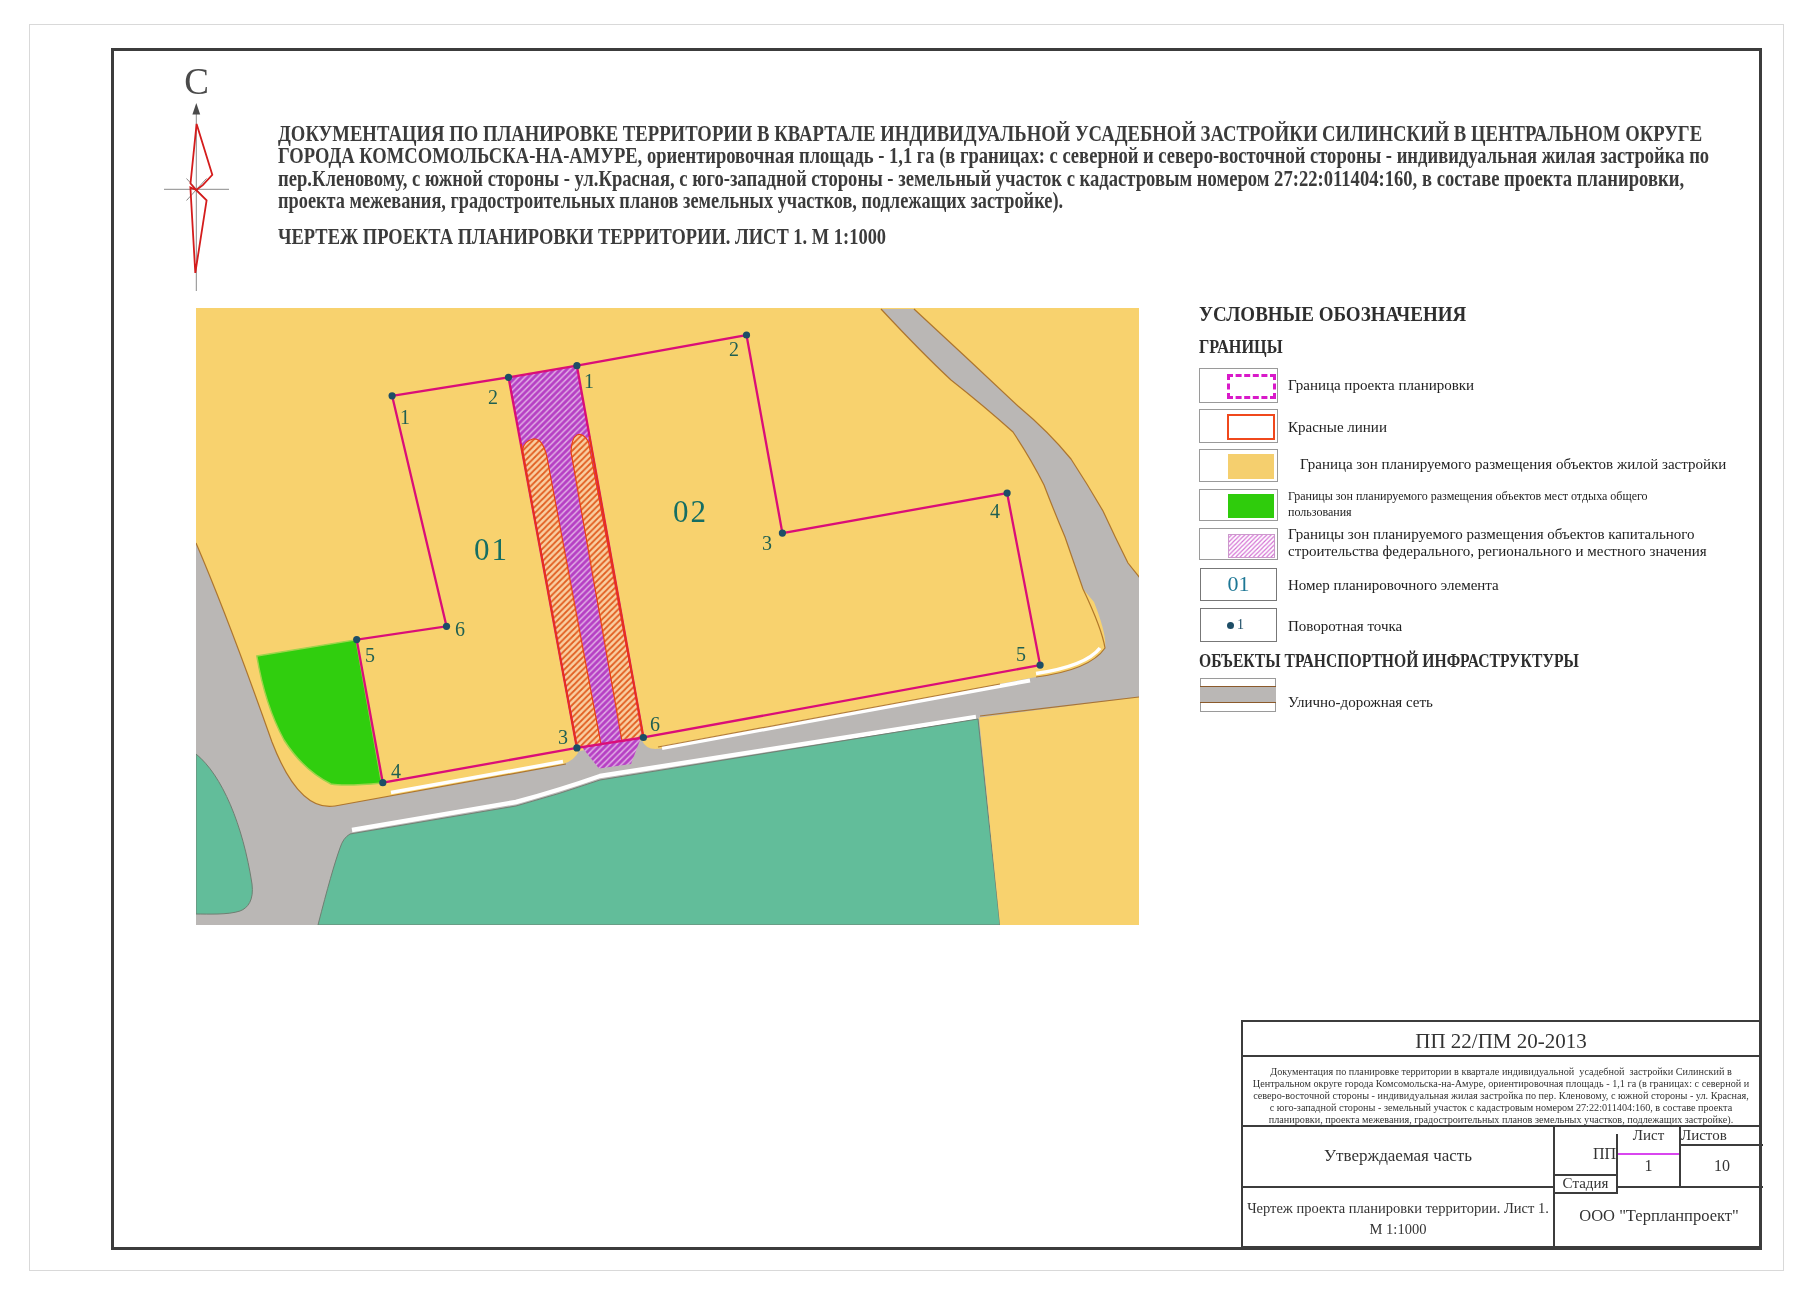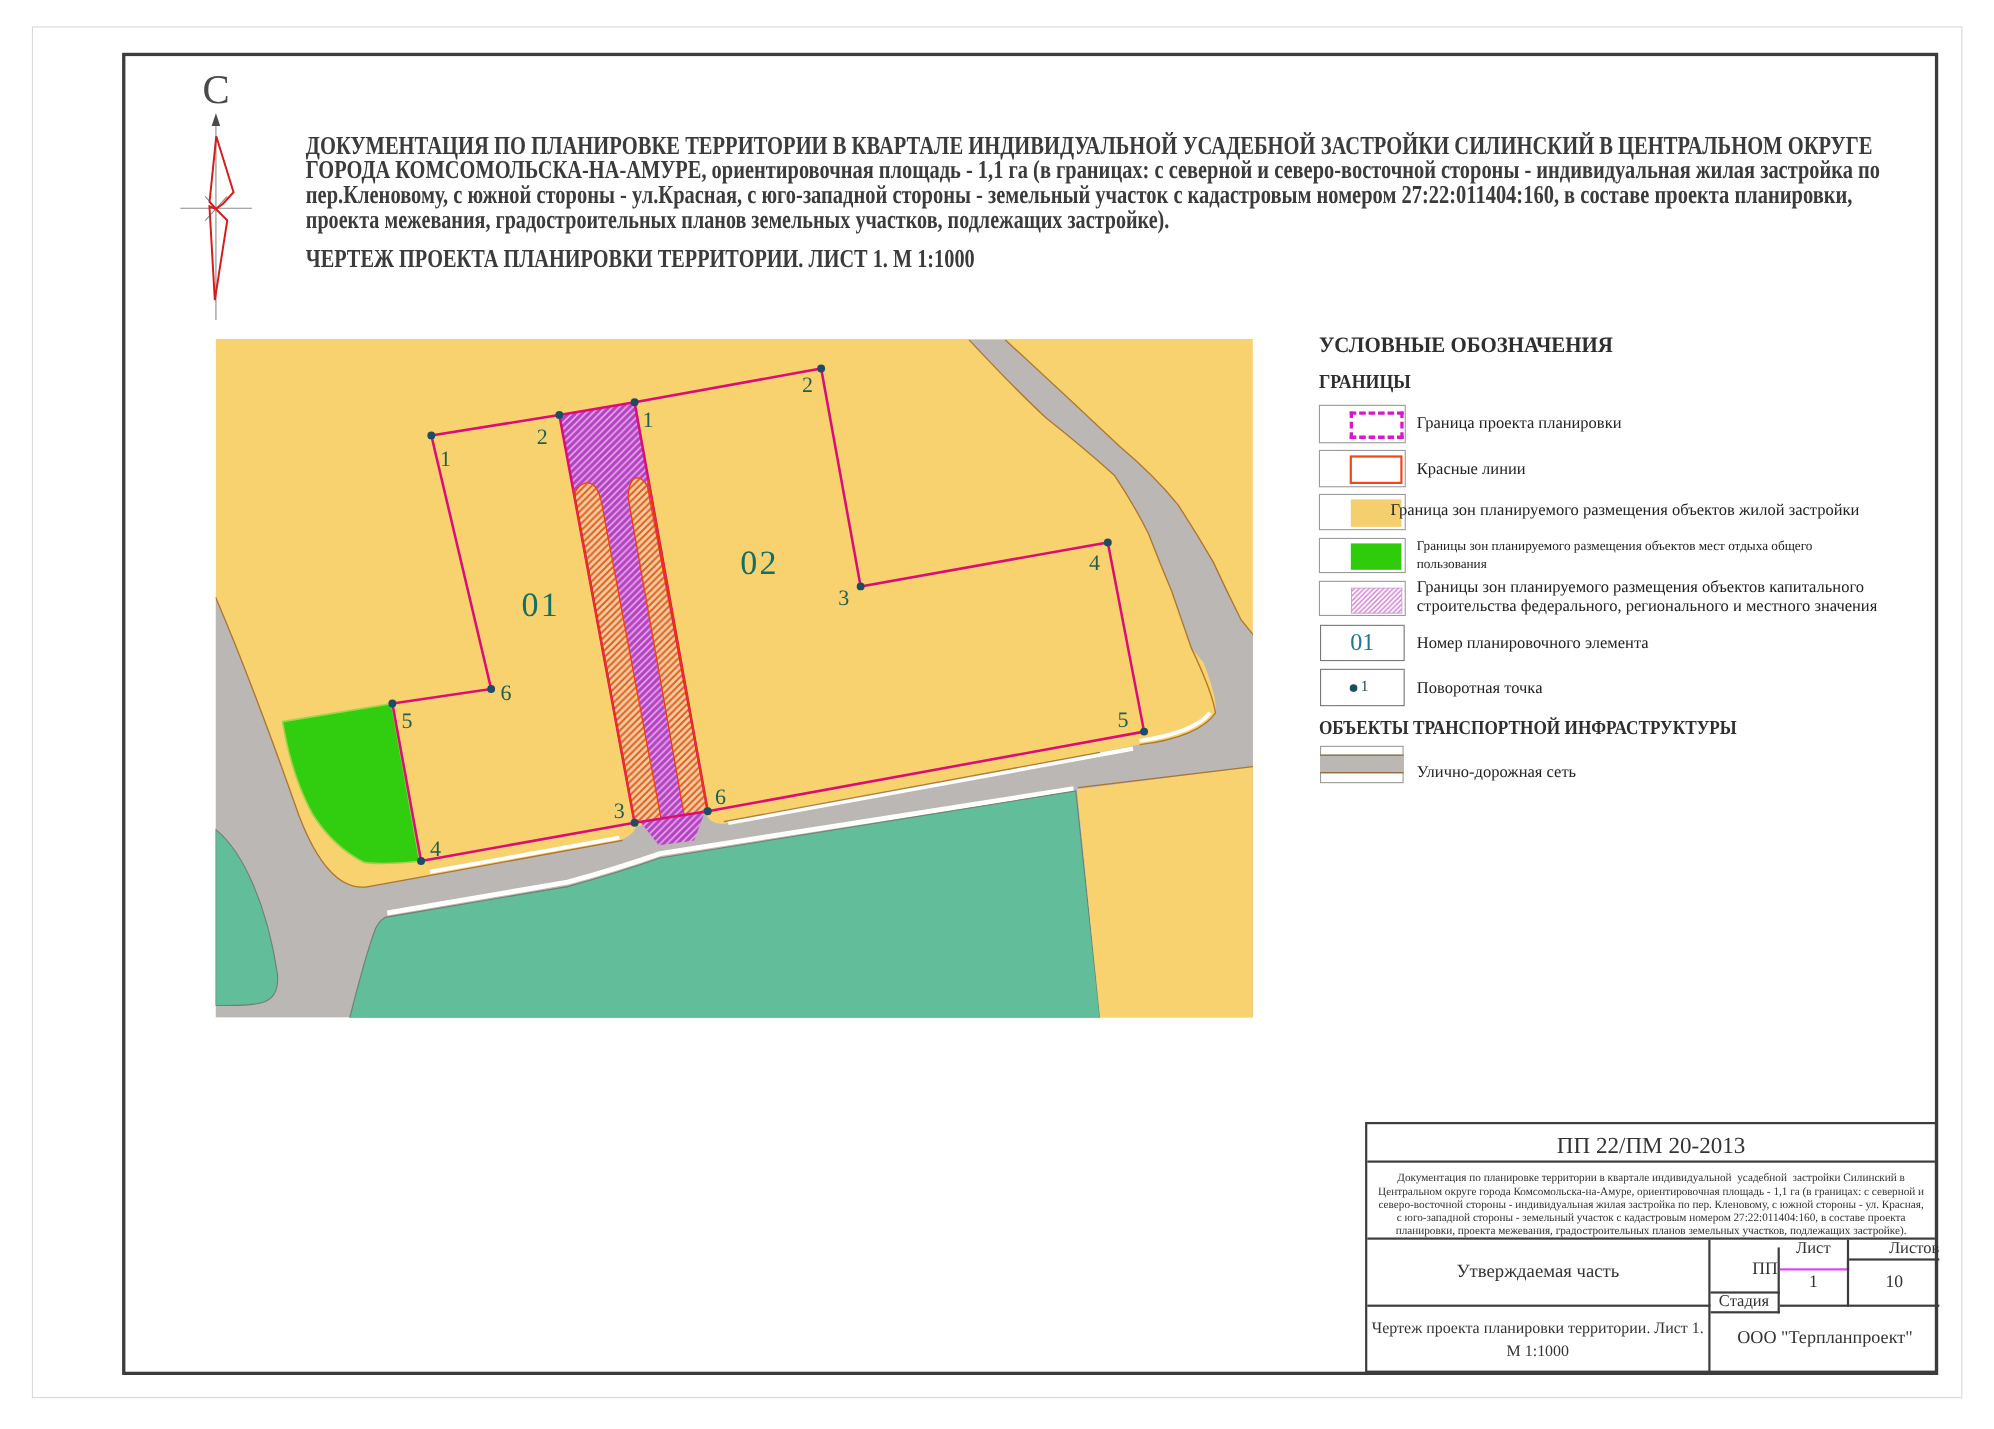--- a/index.html
+++ b/index.html
@@ -153,21 +153,21 @@
 <div class="abs" style="left:1199px;top:368px;width:77px;height:33px;border:1px solid #9a9a9a;background:#fff;"></div>
 <div class="abs" style="left:1227px;top:374px;width:43px;height:19px;border:3px dashed #d919c9;background:#fff;"></div>
 <div class="abs" style="left:1288px;top:377px;font-size:15px;color:#222;">Граница проекта планировки</div>
 
 <div class="abs" style="left:1199px;top:409px;width:77px;height:32px;border:1px solid #9a9a9a;background:#fff;"></div>
 <div class="abs" style="left:1227px;top:414px;width:44px;height:22px;border:2px solid #f0481c;background:#fff;"></div>
 <div class="abs" style="left:1288px;top:419px;font-size:15px;color:#222;">Красные линии</div>
 
 <div class="abs" style="left:1199px;top:449px;width:77px;height:31px;border:1px solid #9a9a9a;background:#fff;"></div>
 <div class="abs" style="left:1228px;top:454px;width:46px;height:25px;background:#f5cf6e;"></div>
-<div class="abs" style="left:1264px;top:456px;font-size:15px;color:#222;">Граница зон планируемого размещения объектов жилой застройки</div>
+<div class="abs" style="left:1300px;top:456px;font-size:15px;color:#222;">Граница зон планируемого размещения объектов жилой застройки</div>
 
 <div class="abs" style="left:1199px;top:489px;width:77px;height:30px;border:1px solid #9a9a9a;background:#fff;"></div>
 <div class="abs" style="left:1228px;top:494px;width:46px;height:24px;background:#2fcc0c;"></div>
 <div class="abs" style="left:1288px;top:487.5px;font-size:12px;line-height:16.8px;color:#222;">Границы зон планируемого размещения объектов мест отдыха общего<br>пользования</div>
 
 <div class="abs" style="left:1199px;top:528px;width:77px;height:30px;border:1px solid #9a9a9a;background:#fff;"></div>
 <svg class="abs" style="left:1228px;top:533.5px;" width="47" height="24">
   <defs>
       <pattern id="lhp" width="4.4" height="4.4" patternUnits="userSpaceOnUse">
     <rect width="4.4" height="4.4" fill="#ffffff"></rect>
@@ -197,21 +197,21 @@
   <div class="abs" style="left:0;top:0;width:100%;height:35px;border-bottom:2px solid #3c3c3c;box-sizing:border-box;text-align:center;font-size:21px;color:#333;line-height:38px;">ПП 22/ПМ 20-2013</div>
 
   <div class="abs" style="left:0;top:41px;width:100%;height:64px;border-bottom:2px solid #3c3c3c;box-sizing:border-box;font-size:10.2px;line-height:12.1px;color:#333;text-align:center;padding:3px 2px 0 2px;">Документация по планировке территории в квартале индивидуальной&nbsp; усадебной&nbsp; застройки Силинский в<br>Центральном округе города Комсомольска-на-Амуре, ориентировочная площадь - 1,1 га (в границах: с северной и<br>северо-восточной стороны - индивидуальная жилая застройка по пер. Кленовому, с южной стороны - ул. Красная,<br>с юго-западной стороны - земельный участок с кадастровым номером 27:22:011404:160, в составе проекта<br>планировки, проекта межевания, градостроительных планов земельных участков, подлежащих застройке).</div>
 
   <div class="abs" style="left:0;top:105px;width:312px;height:61px;border-bottom:2px solid #3c3c3c;border-right:2px solid #3c3c3c;box-sizing:border-box;text-align:center;font-size:17px;color:#333;line-height:58px;">Утверждаемая часть</div>
 
   <div class="abs" style="left:312px;top:105px;width:63px;height:19px;border-bottom:2px solid #3c3c3c;border-right:2px solid #3c3c3c;box-sizing:border-box;text-align:center;font-size:15px;color:#333;line-height:17px;margin-top:48px;">Стадия</div>
 
   <div class="abs" style="left:375px;top:105px;width:63px;height:28px;border-bottom:2px solid #d946ef;border-right:2px solid #3c3c3c;box-sizing:border-box;text-align:center;font-size:15px;color:#333;line-height:17px;">Лист</div>
 
-  <div class="abs" style="left:438px;top:105px;width:82px;height:19px;border-bottom:2px solid #3c3c3c;box-sizing:border-box;text-align:right;font-size:15px;color:#333;line-height:17px;">Листов</div>
+  <div class="abs" style="left:438px;top:105px;width:82px;height:19px;border-bottom:2px solid #3c3c3c;box-sizing:border-box;text-align:left;font-size:15px;color:#333;line-height:17px;">Листов</div>
 
   <div class="abs" style="left:312px;top:112px;width:63px;height:42px;border-bottom:2px solid #3c3c3c;border-right:2px solid #3c3c3c;box-sizing:border-box;text-align:right;font-size:16px;color:#333;line-height:40px;">ПП</div>
 
   <div class="abs" style="left:375px;top:124px;width:63px;height:42px;border-bottom:2px solid #3c3c3c;border-right:2px solid #3c3c3c;box-sizing:border-box;text-align:center;font-size:16px;color:#333;line-height:40px;">1</div>
 
   <div class="abs" style="left:438px;top:124px;width:82px;height:42px;border-bottom:2px solid #3c3c3c;box-sizing:border-box;text-align:center;font-size:16px;color:#333;line-height:40px;">10</div>
 
   <div class="abs" style="left:0;top:166px;width:312px;height:62px;border-right:2px solid #3c3c3c;box-sizing:border-box;text-align:center;font-size:14.5px;color:#333;line-height:21px;padding-top:10px;white-space:nowrap;">Чертеж проекта планировки территории. Лист 1.<br>М 1:1000</div>
 
   <div class="abs" style="left:312px;top:166px;width:208px;height:62px;box-sizing:border-box;text-align:center;font-size:16.5px;color:#333;line-height:56px;">ООО "Терпланпроект"</div>

